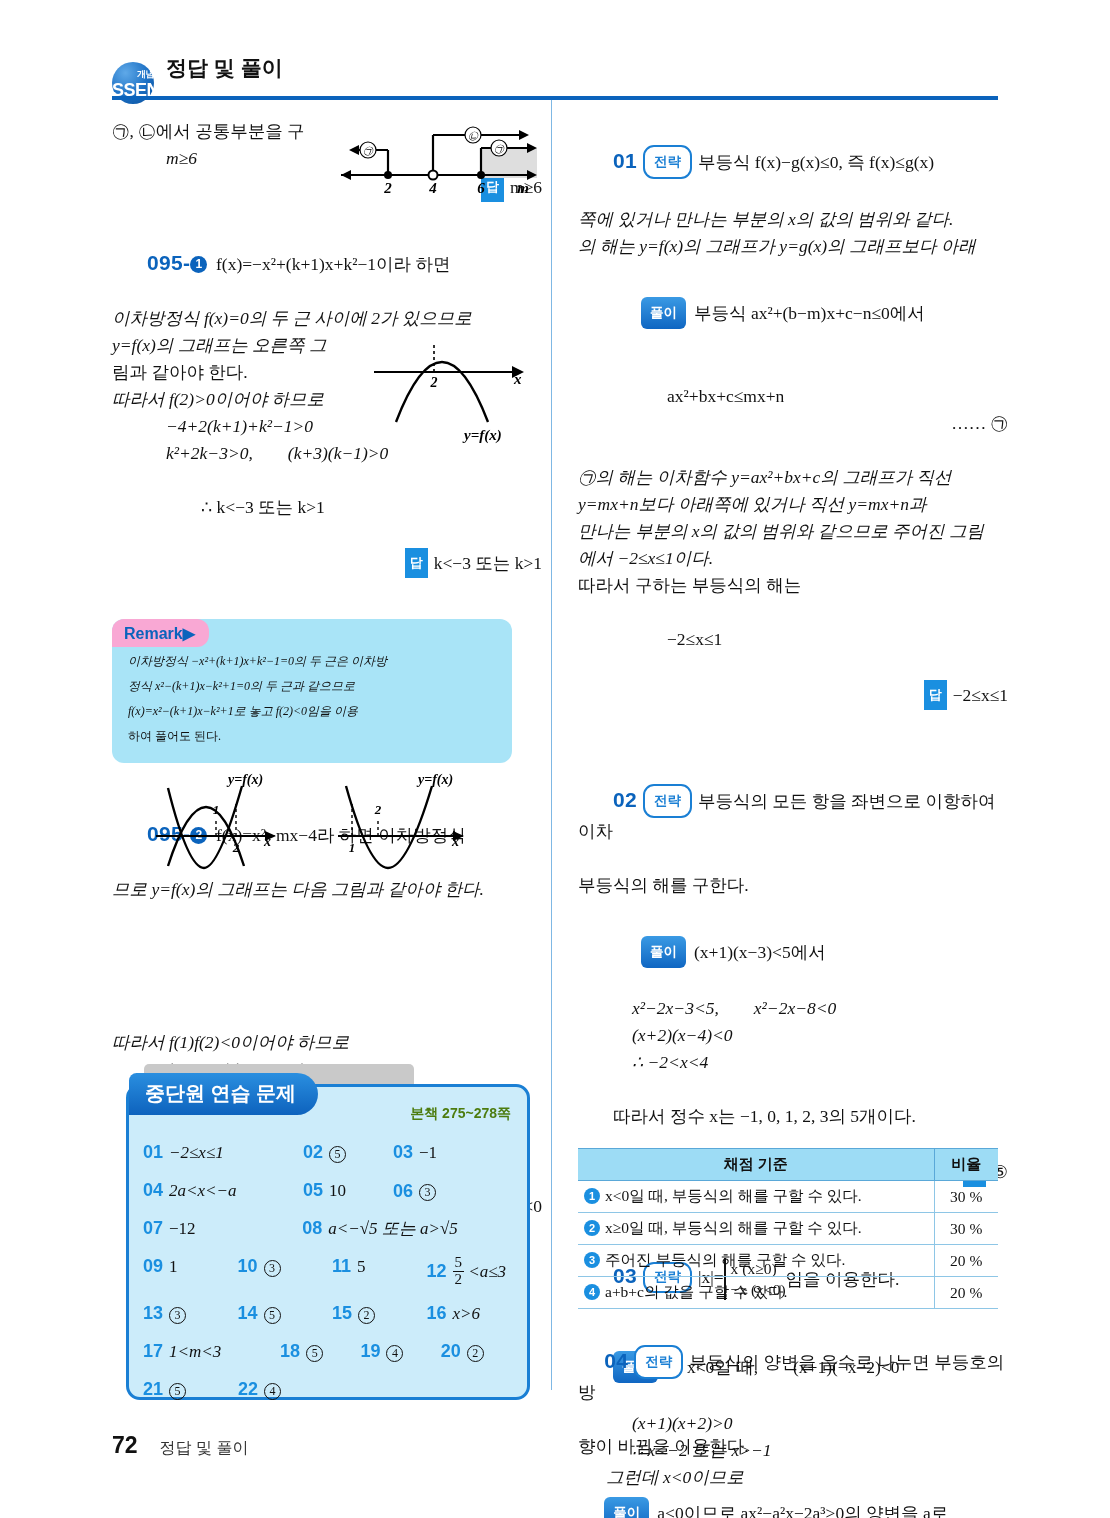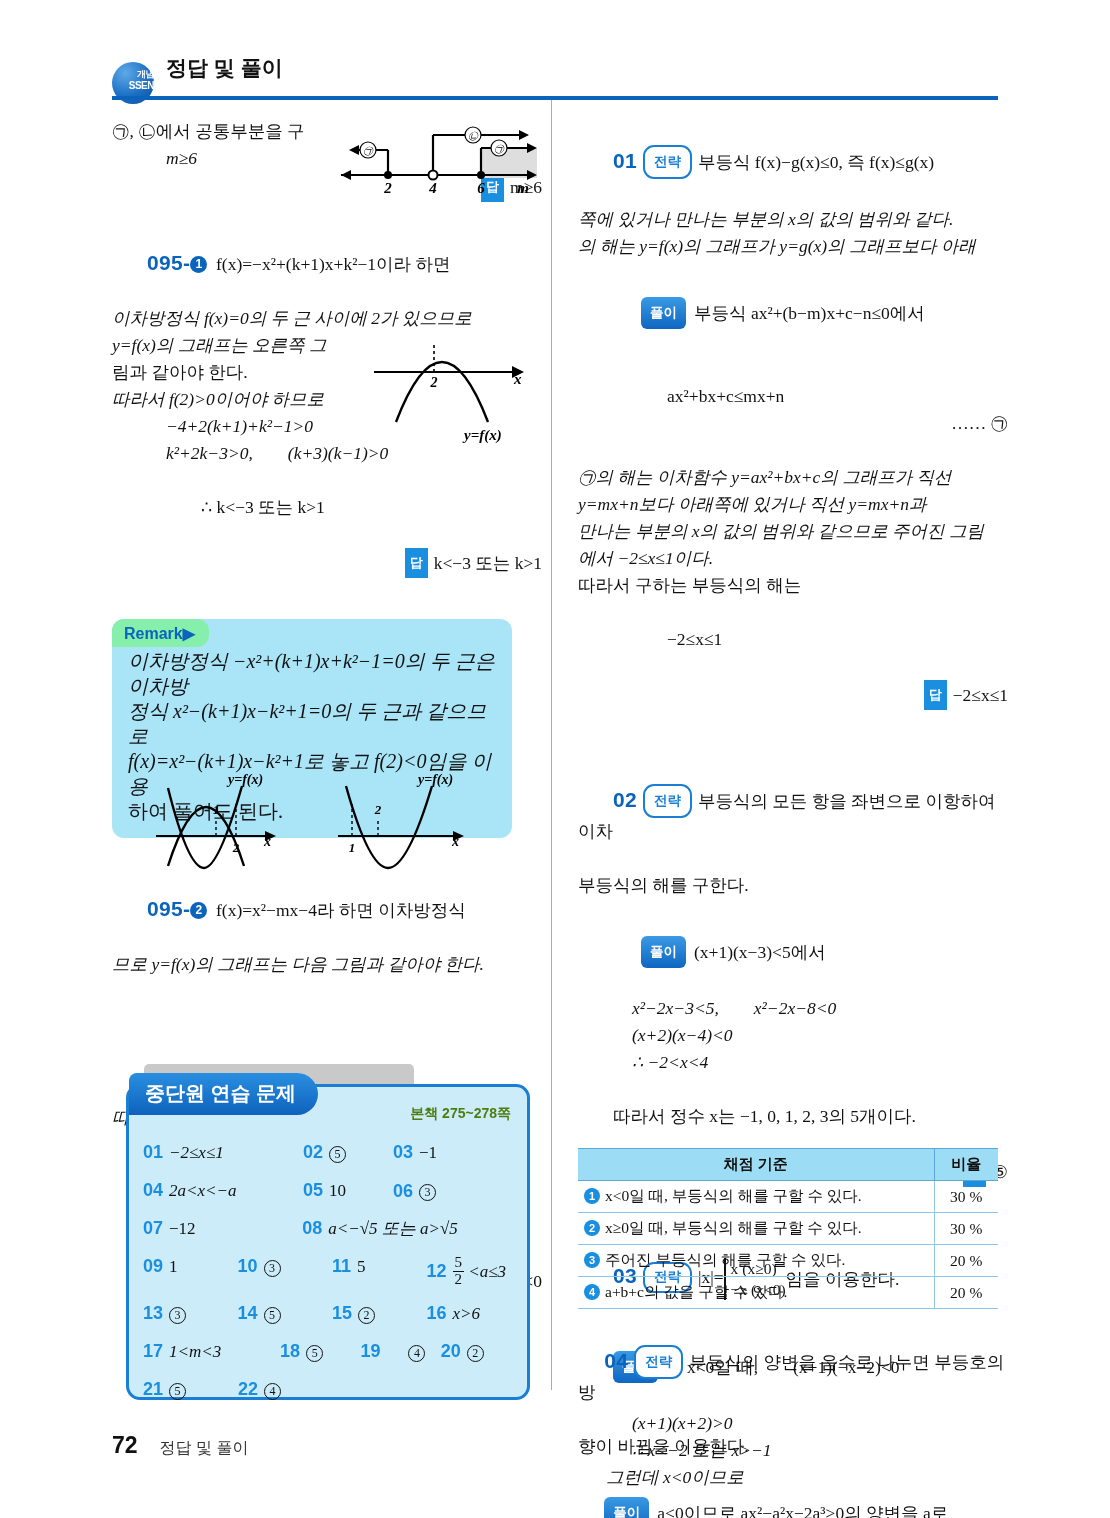--- a/index.html
+++ b/index.html
@@ -19,21 +19,21 @@
   .logo {
     position:absolute; left:0; top:0; width:42px; height:42px;
     border-radius:50%;
     background:radial-gradient(circle at 32% 26%, #5fa9e8 0%, #1b6fc4 55%, #0a4d97 100%);
     color:#fff; text-align:right;
     font-family:"Liberation Sans", sans-serif;
     line-height:1;
     margin-top:16px;
   }
   .logo .l1 { display:block; font-size:9px; padding-top:8px; letter-spacing:-0.5px; font-weight:bold; }
-  .logo .l2 { display:block; font-size:10px; font-weight:bold; margin-top:2px; letter-spacing:-0.5px; }
+  .logo .l2 { display:block; font-size:18px; font-weight:bold; margin-top:2px; letter-spacing:-0.5px; }
   .header-title {
     position:absolute; left:54px; top:8px;
     font-family:"Liberation Sans", sans-serif;
     font-size:21px; font-weight:bold; color:#111;
   }
   .header-rule { position:absolute; left:112px; top:96px; width:886px; height:4px; background:#0b63bc; }
 
   
   .col { position:absolute; top:118px; width:430px; }
   .col-left  { left:112px; }
@@ -96,27 +96,27 @@
   
   .remark {
     position:relative; margin-top:14px;
     background:#a9e4f7;
     border-radius:12px;
     padding:30px 16px 14px 16px;
     width:400px;
   }
   .remark-tab {
     position:absolute; left:0; top:0;
-    background:#86efac;
+    background:#f9a8d4;
     border-radius:12px 12px 12px 0;
     padding:5px 14px 4px 12px;
     font-family:"Liberation Sans", sans-serif;
     font-weight:bold; font-size:16px; color:#0b63bc;
   }
-  .remark .ln { font-size:20px; line-height:25px; }
+  .remark .ln { font-size:12px; line-height:25px; }
 
   
   .ansbox-wrap { position:absolute; left:126px; top:1064px; width:404px; }
   .ansbox-shadow {
     position:absolute; left:18px; top:0; width:270px; height:26px;
     background:#c9c9c9; border-radius:5px 5px 0 0;
   }
   .ansbox {
     position:absolute; left:0; top:20px; width:404px; height:316px;
     background:#ccecfa; border:3px solid #1a7fd4; border-radius:14px;
@@ -419,21 +419,21 @@
           </div>
           <div class="ansrow">
             <div class="anscell" style="width: 140px;">
               <span class="anskey">17</span>
               <span class="ansval" style="font-style: italic;">1&lt;m&lt;3</span>
             </div>
             <div class="anscell" style="width: 82px;">
               <span class="anskey">18</span>
               <span class="ansval"><span class="circ-opt">5</span></span>
             </div>
-            <div class="anscell" style="width: 82px; gap: 22px;">
+            <div class="anscell" style="width: 82px;">
               <span class="anskey">19</span>
               <span class="ansval"><span class="circ-opt">4</span></span>
             </div>
             <div class="anscell" style="width: 82px;">
               <span class="anskey">20</span>
               <span class="ansval"><span class="circ-opt">2</span></span>
             </div>
           </div>
           <div class="ansrow">
             <div class="anscell" style="width: 95px;">

